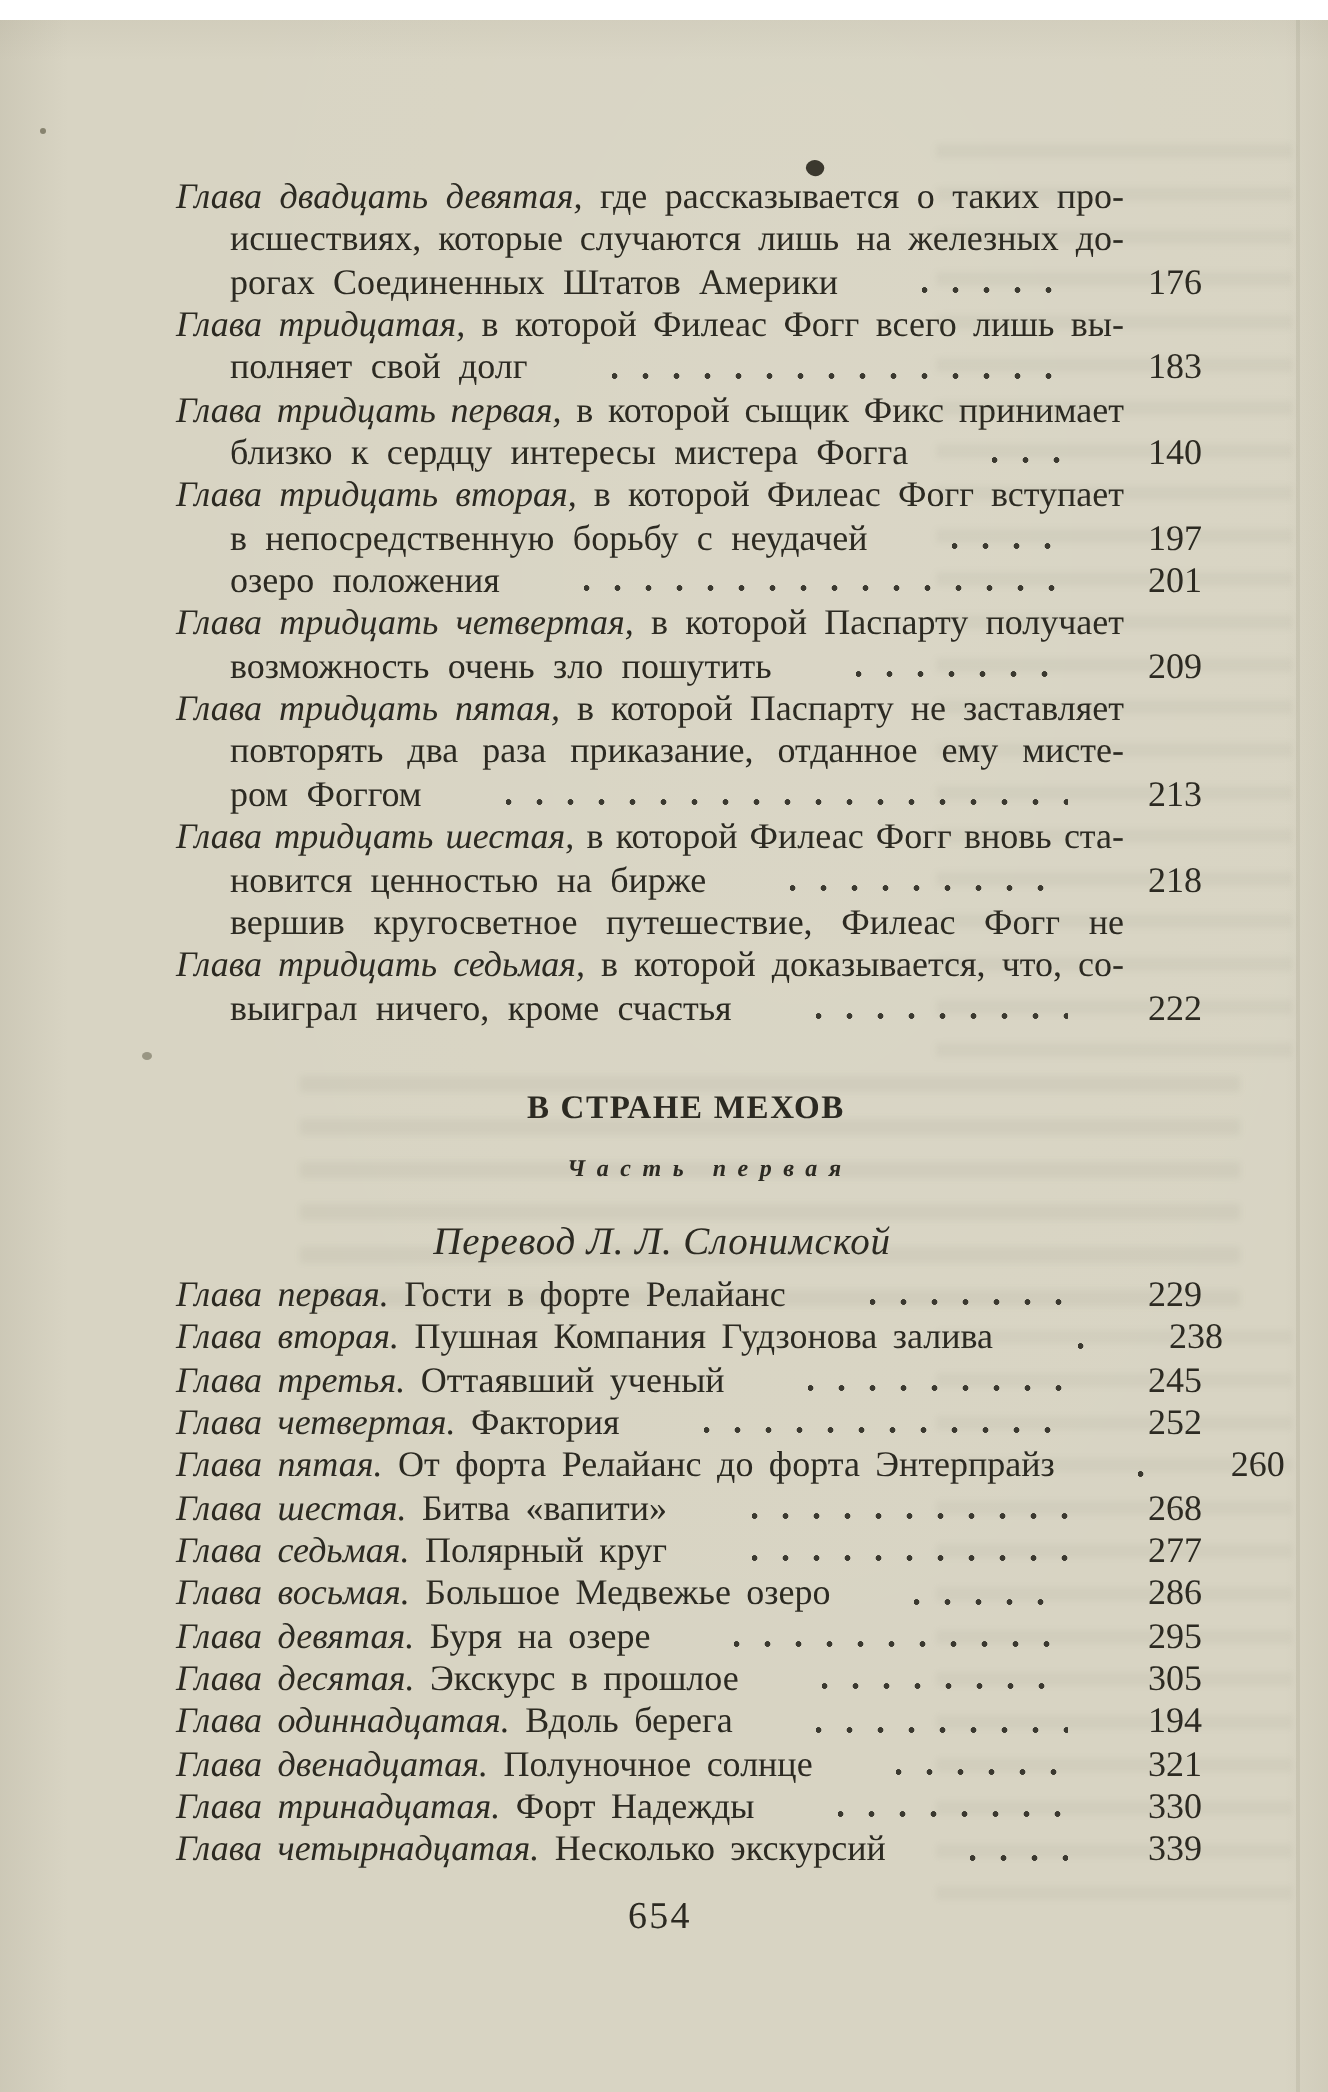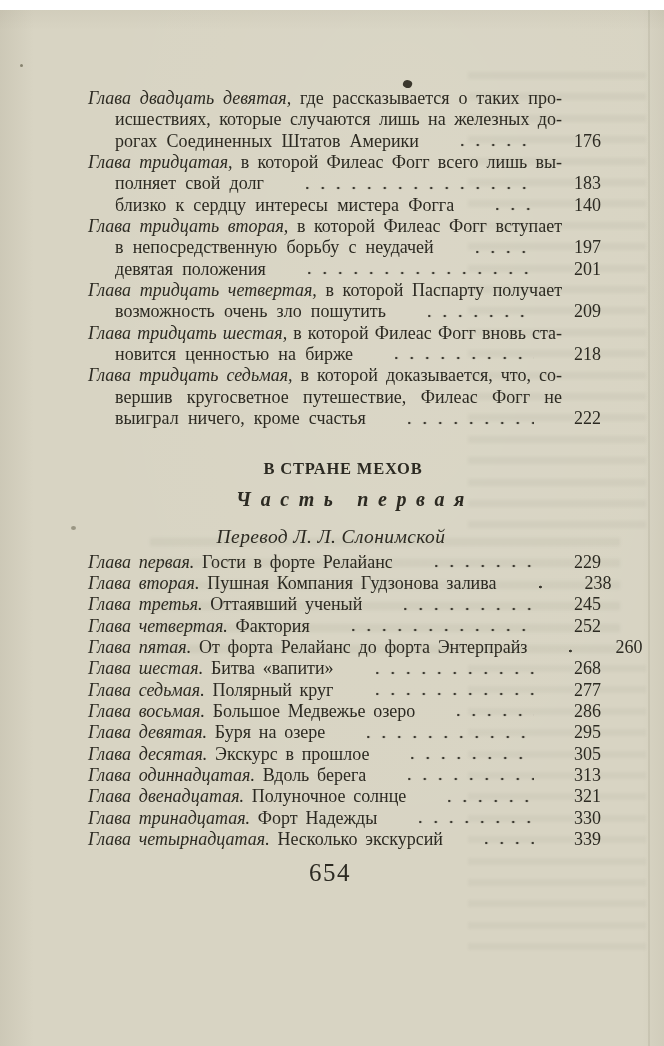--- a/index.html
+++ b/index.html
@@ -61,30 +61,30 @@
     background-position: left 9px bottom 4px;
     margin-left: 2px;
   }
   .pg { flex: none; min-width: 36px; }
 
   .sec-title {
     margin-top: 29px; font-weight: 700; font-size: 16.5px; letter-spacing: .05em;
     text-align: center; line-height: 20px; transform: translateX(-6px);
   }
   .sec-part {
-    margin-top: 9px; font-weight: 700; font-style: italic; font-size: 20px;
+    margin-top: 9px; font-weight: 700; font-style: italic; font-size: 12px;
     letter-spacing: .48em; text-align: center; line-height: 22px; transform: translateX(6px);
   }
   .sec-translator {
     margin-top: 15px; font-style: italic; font-size: 19.5px; letter-spacing: .02em;
     text-align: center; line-height: 24px; transform: translateX(-18px);
   }
   .part2 { margin-top: 3px; }
   .folio {
-    margin-top: 12px; text-align: center; font-size: 25px; letter-spacing: .06em;
+    margin-top: 12px; text-align: center; font-size: 19px; letter-spacing: .06em;
     line-height: 22px; transform: translateX(-19px);
   }
 </style>
 </head>
 <body>
 
 <div class="page">
   <div class="bleed bleed-a"></div>
   <div class="bleed bleed-b"></div>
   <div class="bleed bleed-c"></div>
@@ -106,60 +106,70 @@
         </div>
         <div class="toc-entry">
           <div class="toc-line fill"><span class="txt"><span class="chap">Глава тридцатая,</span> в которой Филеас Фогг всего лишь вы-</span></div>
           <div class="toc-line cont final">
             <span class="txt">полняет свой долг</span>
             <span class="leader"></span>
             <span class="pg">183</span>
           </div>
         </div>
         <div class="toc-entry">
+          <div class="toc-line fill"><span class="txt"><span class="chap">Глава тридцать первая,</span> в которой сыщик Фикс принимает</span></div>
           <div class="toc-line cont final">
             <span class="txt">близко к сердцу интересы мистера Фогга</span>
             <span class="leader"></span>
             <span class="pg">140</span>
           </div>
         </div>
         <div class="toc-entry">
           <div class="toc-line fill"><span class="txt"><span class="chap">Глава тридцать вторая,</span> в которой Филеас Фогг вступает</span></div>
           <div class="toc-line cont final">
             <span class="txt">в непосредственную борьбу с неудачей</span>
             <span class="leader"></span>
             <span class="pg">197</span>
           </div>
         </div>
         <div class="toc-entry">
           <div class="toc-line cont final">
-            <span class="txt">девятая положения</span>
+            <span class="txt">озеро положения</span>
             <span class="leader"></span>
             <span class="pg">201</span>
           </div>
         </div>
         <div class="toc-entry">
           <div class="toc-line fill"><span class="txt"><span class="chap">Глава тридцать четвертая,</span> в которой Паспарту получает</span></div>
           <div class="toc-line cont final">
             <span class="txt">возможность очень зло пошутить</span>
             <span class="leader"></span>
             <span class="pg">209</span>
           </div>
         </div>
         <div class="toc-entry">
+          <div class="toc-line fill"><span class="txt"><span class="chap">Глава тридцать пятая,</span> в которой Паспарту не заставляет</span></div>
+          <div class="toc-line cont fill"><span class="txt">повторять два раза приказание, отданное ему мисте-</span></div>
+          <div class="toc-line cont final">
+            <span class="txt">ром Фоггом</span>
+            <span class="leader"></span>
+            <span class="pg">213</span>
+          </div>
+        </div>
+        <div class="toc-entry">
           <div class="toc-line fill"><span class="txt"><span class="chap">Глава тридцать шестая,</span> в которой Филеас Фогг вновь ста-</span></div>
           <div class="toc-line cont final">
             <span class="txt">новится ценностью на бирже</span>
             <span class="leader"></span>
             <span class="pg">218</span>
           </div>
         </div>
         <div class="toc-entry">
+          <div class="toc-line cont fill"><span class="txt">вершив кругосветное путешествие, Филеас Фогг не</span></div>
           <div class="toc-line fill"><span class="txt"><span class="chap">Глава тридцать седьмая,</span> в которой доказывается, что, со-</span></div>
-          <div class="toc-line cont fill"><span class="txt">вершив кругосветное путешествие, Филеас Фогг не</span></div>
           <div class="toc-line cont final">
             <span class="txt">выиграл ничего, кроме счастья</span>
             <span class="leader"></span>
             <span class="pg">222</span>
           </div>
         </div>
       </div>
 
     <div class="section-head">
       <div class="sec-title">В СТРАНЕ МЕХОВ</div>
@@ -235,21 +245,21 @@
           <div class="toc-line final">
             <span class="txt"><span class="chap">Глава десятая.</span> Экскурс в прошлое</span>
             <span class="leader"></span>
             <span class="pg">305</span>
           </div>
         </div>
         <div class="toc-entry">
           <div class="toc-line final">
             <span class="txt"><span class="chap">Глава одиннадцатая.</span> Вдоль берега</span>
             <span class="leader"></span>
-            <span class="pg">313</span>
+            <span class="pg">194</span>
           </div>
         </div>
         <div class="toc-entry">
           <div class="toc-line final">
             <span class="txt"><span class="chap">Глава двенадцатая.</span> Полуночное солнце</span>
             <span class="leader"></span>
             <span class="pg">321</span>
           </div>
         </div>
         <div class="toc-entry">

